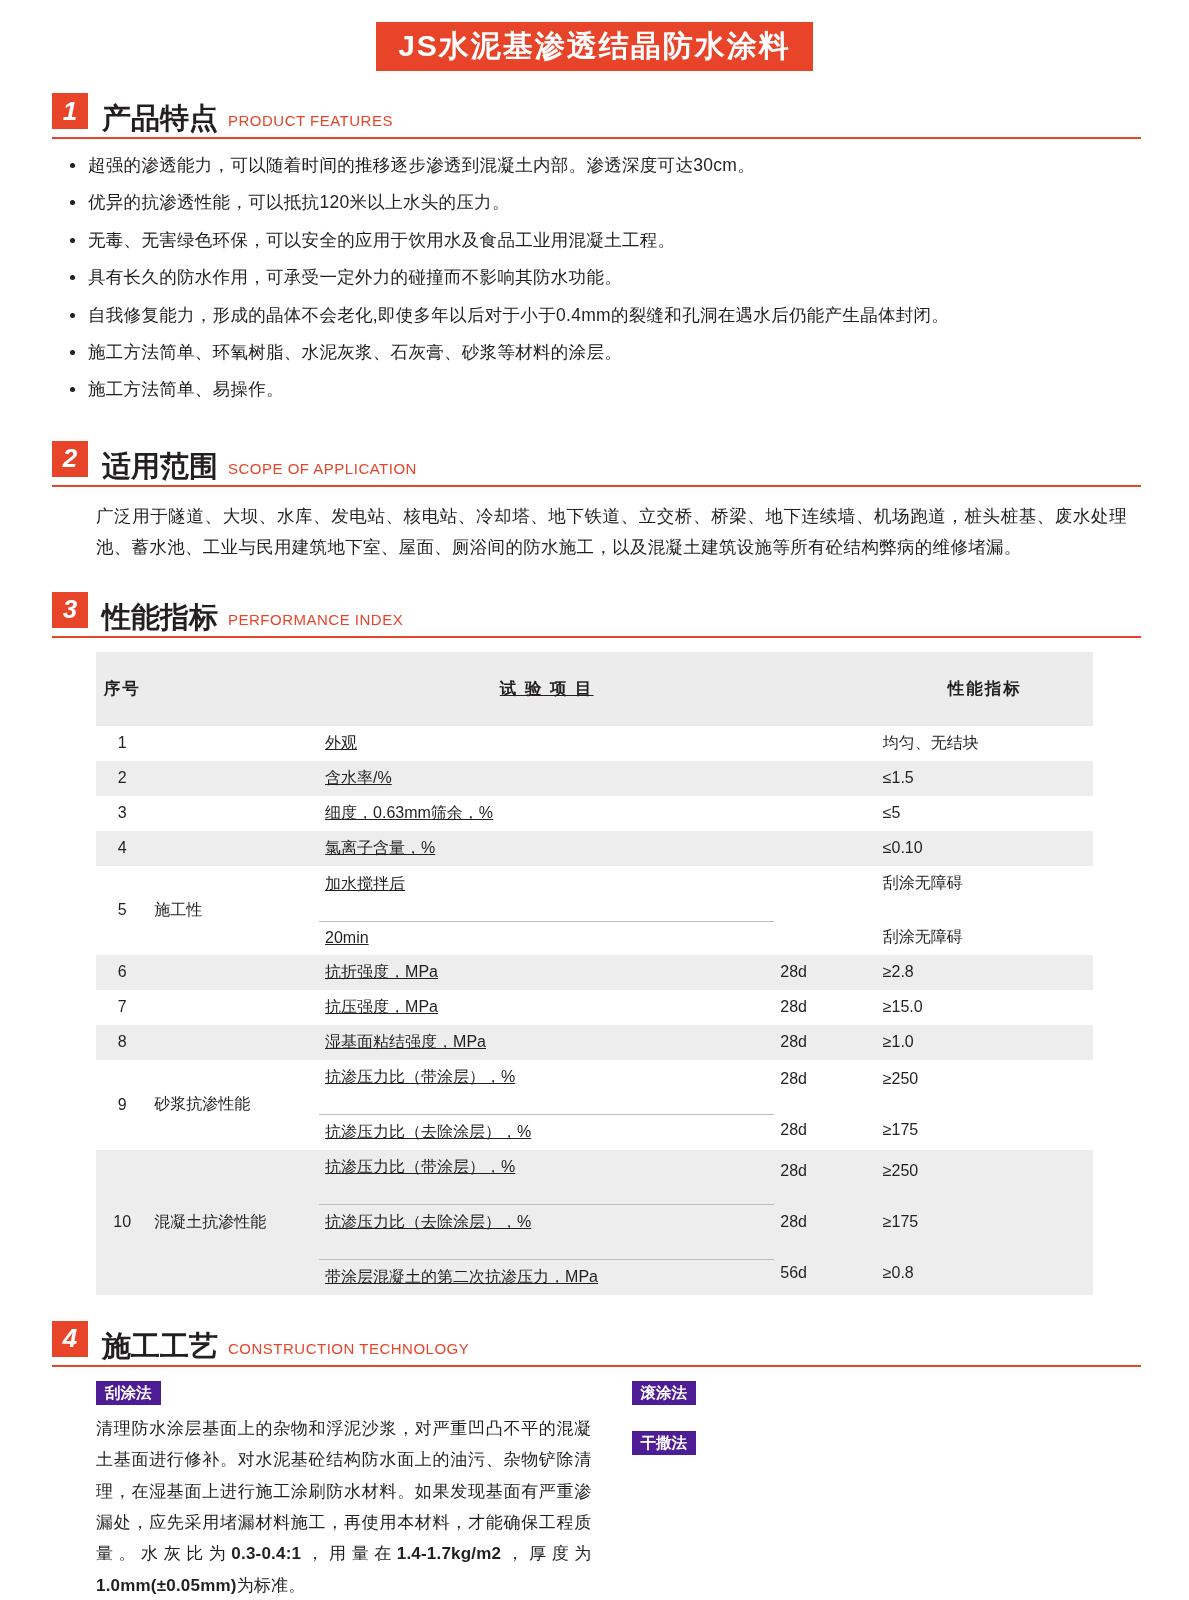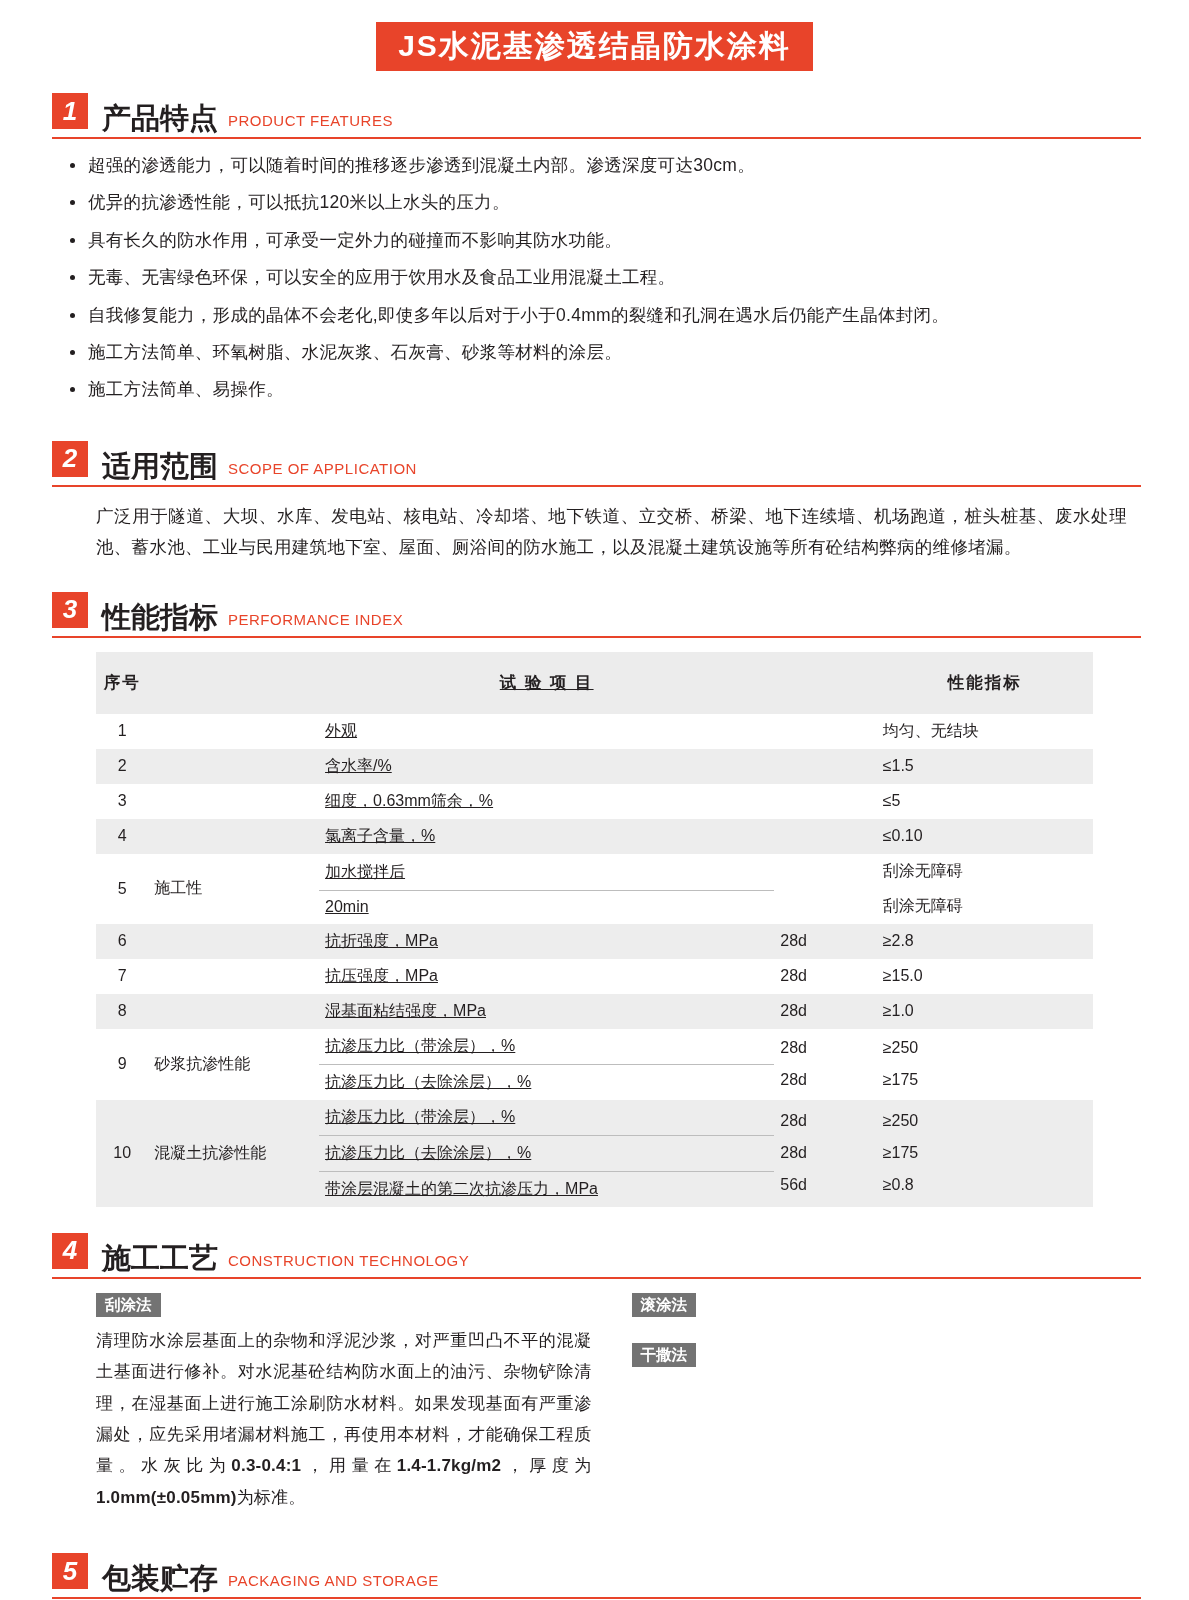--- a/index.html
+++ b/index.html
@@ -106,47 +106,47 @@
   table.perf th, table.perf td {
     border: none;
     padding: 7px 6px;
     vertical-align: middle;
     font-weight: normal;
   }
   table.perf thead th {
     background: #ececec;
     font-weight: bold;
     font-size: 16.5px;
-    padding: 20px 6px;
+    padding: 26px 6px;
     letter-spacing: 2px;
   }
   table.perf tbody tr.shade > td { background: #ededed; }
   .c-no { width: 46px; text-align: center; }
   .c-group { width: 150px; }
   .c-item { width: 400px; text-decoration: underline; }
   .c-age { width: 90px; }
   .c-val { width: 190px; }
   .stack { padding: 0 !important; }
   .stack .sub {
     padding: 7px 6px;
   }
-  .stack .sub + .sub { border-top: 1px solid #bdbdbd; }
+  .stack .sub + .sub { border-top: 1px solid #bdbdbd; margin-top: 19px; }
   .nb .sub + .sub { border-top: none; }
   .vmid { text-align: left; }
 
   
   .tech {
     display: flex;
     padding: 14px 62px 6px 96px;
     gap: 40px;
   }
   .tech-col { flex: 1 1 0; }
   .tag {
     display: inline-block;
-    background: #737373;
+    background: #4c1d95;
     color: #fff;
     font-size: 15.5px;
     font-weight: bold;
     padding: 3px 9px 4px 9px;
     margin: 0 0 8px 0;
     line-height: 1.1;
   }
   .tech p {
     margin: 0 0 14px 0;
     font-size: 17px;
@@ -172,22 +172,22 @@
   <div class="section">
     <div class="sec-head">
       <span class="sec-num">1</span>
       <span class="sec-cn">产品特点</span>
       <span class="sec-en">PRODUCT FEATURES</span>
     </div>
     <div class="sec-rule"></div>
     <ul class="bullets">
       <li>超强的渗透能力，可以随着时间的推移逐步渗透到混凝土内部。渗透深度可达30cm。</li>
       <li>优异的抗渗透性能，可以抵抗120米以上水头的压力。</li>
+      <li>无毒、无害绿色环保，可以安全的应用于饮用水及食品工业用混凝土工程。</li>
       <li>具有长久的防水作用，可承受一定外力的碰撞而不影响其防水功能。</li>
-      <li>无毒、无害绿色环保，可以安全的应用于饮用水及食品工业用混凝土工程。</li>
       <li>自我修复能力，形成的晶体不会老化,即使多年以后对于小于0.4mm的裂缝和孔洞在遇水后仍能产生晶体封闭。</li>
       <li>施工方法简单、环氧树脂、水泥灰浆、石灰膏、砂浆等材料的涂层。</li>
       <li>施工方法简单、易操作。</li>
     </ul>
   </div>
 
   <div class="section">
     <div class="sec-head">
       <span class="sec-num">2</span>
       <span class="sec-cn">适用范围</span>

